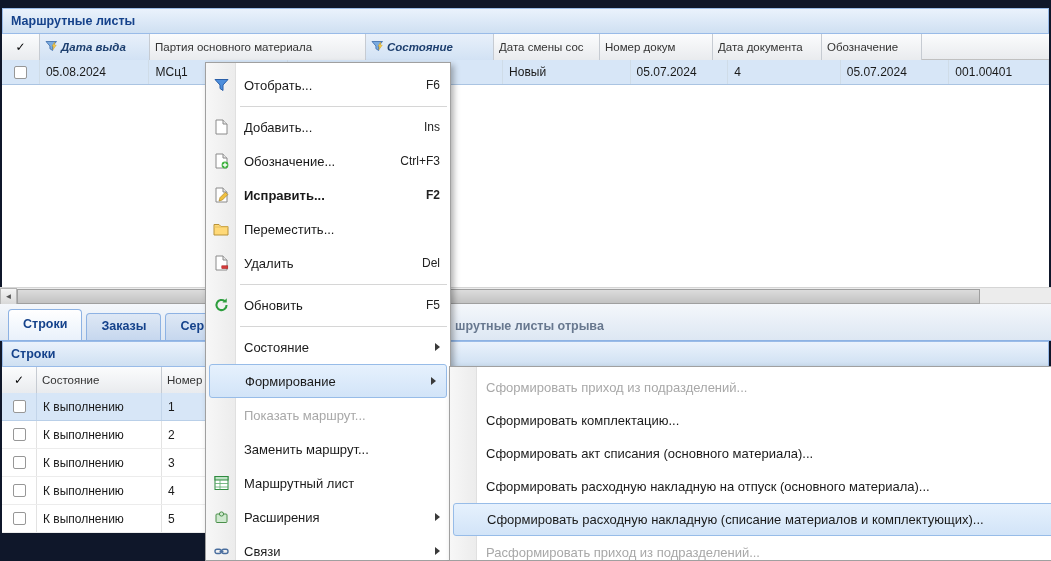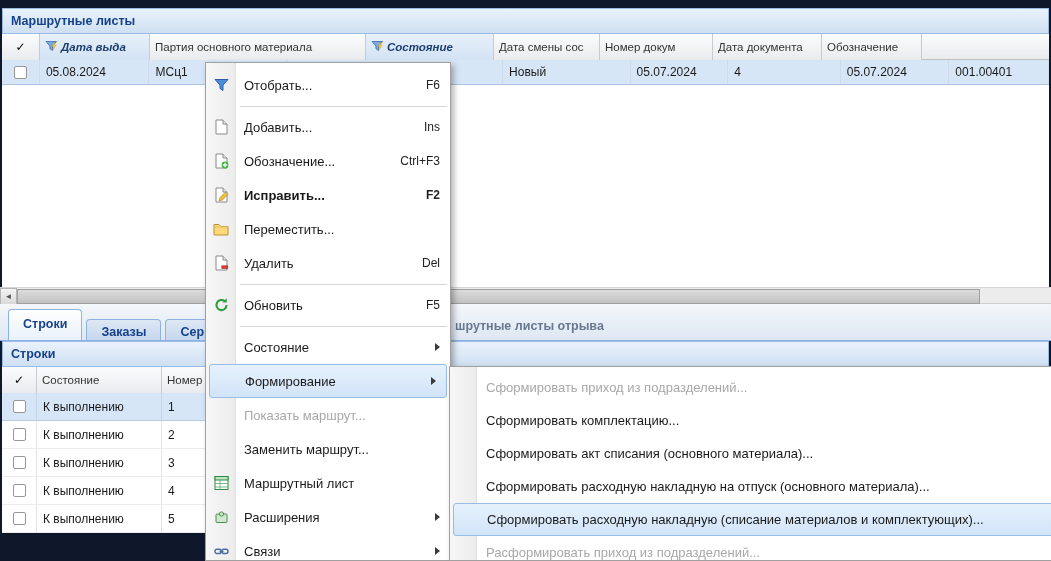--- a/index.html
+++ b/index.html
@@ -41,21 +41,21 @@
     border-top:1px solid #d5d5d5; border-bottom:1px solid #cfcfcf; }
   .sbtn { position:absolute; left:0; top:0; width:17px; height:17px; text-align:center; line-height:16px;
     font-size:8px; color:#555; background:linear-gradient(#f4f4f4,#d9d9d9); border:1px solid #b5b5b5; }
   .sthumb { position:absolute; left:17px; top:1px; width:963px; height:15px;
     background:linear-gradient(#dcdcdc,#c2c2c2); border:1px solid #9f9f9f; }
 
   
   #tabstrip { position:absolute; left:0; top:304px; width:1051px; height:37px;
     background:linear-gradient(#f4f7fb,#dde7f3); border-bottom:1px solid #8db2e3;
     display:flex; align-items:flex-end; padding-left:8px; gap:4px; }
-  .tab { height:21px; line-height:25px; padding:0 14px; font-size:12.5px; font-weight:bold;
+  .tab { height:27px; line-height:25px; padding:0 14px; font-size:12.5px; font-weight:bold;
     color:#15428b; background:linear-gradient(#dee8f5,#c6d7ee);
     border:1px solid #8db2e3; border-bottom:none; border-radius:4px 4px 0 0; white-space:nowrap; }
   .tab.active { height:31px; line-height:29px; background:linear-gradient(#ffffff,#e9f1fb); }
   #tab-fragment { position:absolute; left:455px; top:319px; font-weight:bold; font-size:12.5px;
     color:#68788f; white-space:nowrap; }
 
   
   #bottom-grid-rows { position:absolute; left:2px; top:393px; width:1047px; }
   .brow { display:flex; height:28px; background:#fff; border-bottom:1px solid #ececec; }
   .brow.sel { background:#d7e6f7; border-bottom:1px solid #b9cfe8; }

